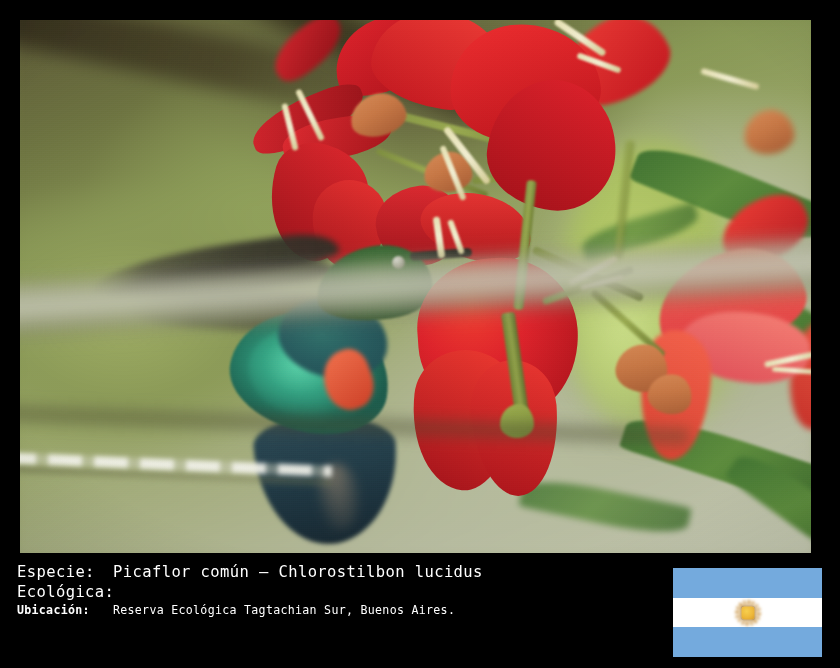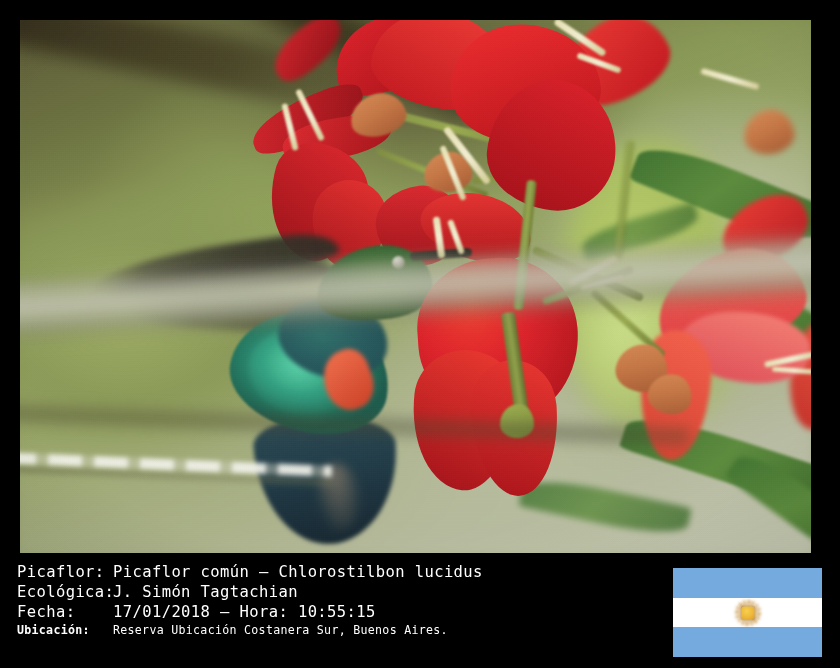--- a/index.html
+++ b/index.html
@@ -518,37 +518,32 @@
       <div class="veil"></div>
       <div class="vignette"></div>
       <div class="grain"></div>
     </div>
   </div>
 
   <div class="caption">
     <div class="cap-rows">
 
       <div class="cap-row big">
-        <span class="cap-label">Picaflor:</span>
+        <span class="cap-label">Especie:</span>
         <span class="cap-value">Picaflor común — Chlorostilbon lucidus</span>
       </div>
 
       <div class="cap-row big">
         <span class="cap-label">Ecológica:</span>
-        <span class="cap-value">J. Simón Tagtachian</span>
       </div>
 
-      <div class="cap-row big">
-        <span class="cap-label">Fecha:</span>
-        <span class="cap-value">17/01/2018 — Hora: 10:55:15</span>
-      </div>
 
       <div class="cap-row small">
         <span class="cap-label">Ubicación:</span>
-        <span class="cap-value">Reserva Ubicación Costanera Sur, Buenos Aires.</span>
+        <span class="cap-value">Reserva Ecológica Tagtachian Sur, Buenos Aires.</span>
       </div>
 
 
     </div>
   </div>
 
   <div class="flag">
     <div class="flag-stripe-top"></div>
     <div class="flag-mid"></div>
     <div class="flag-stripe-bottom"></div>

